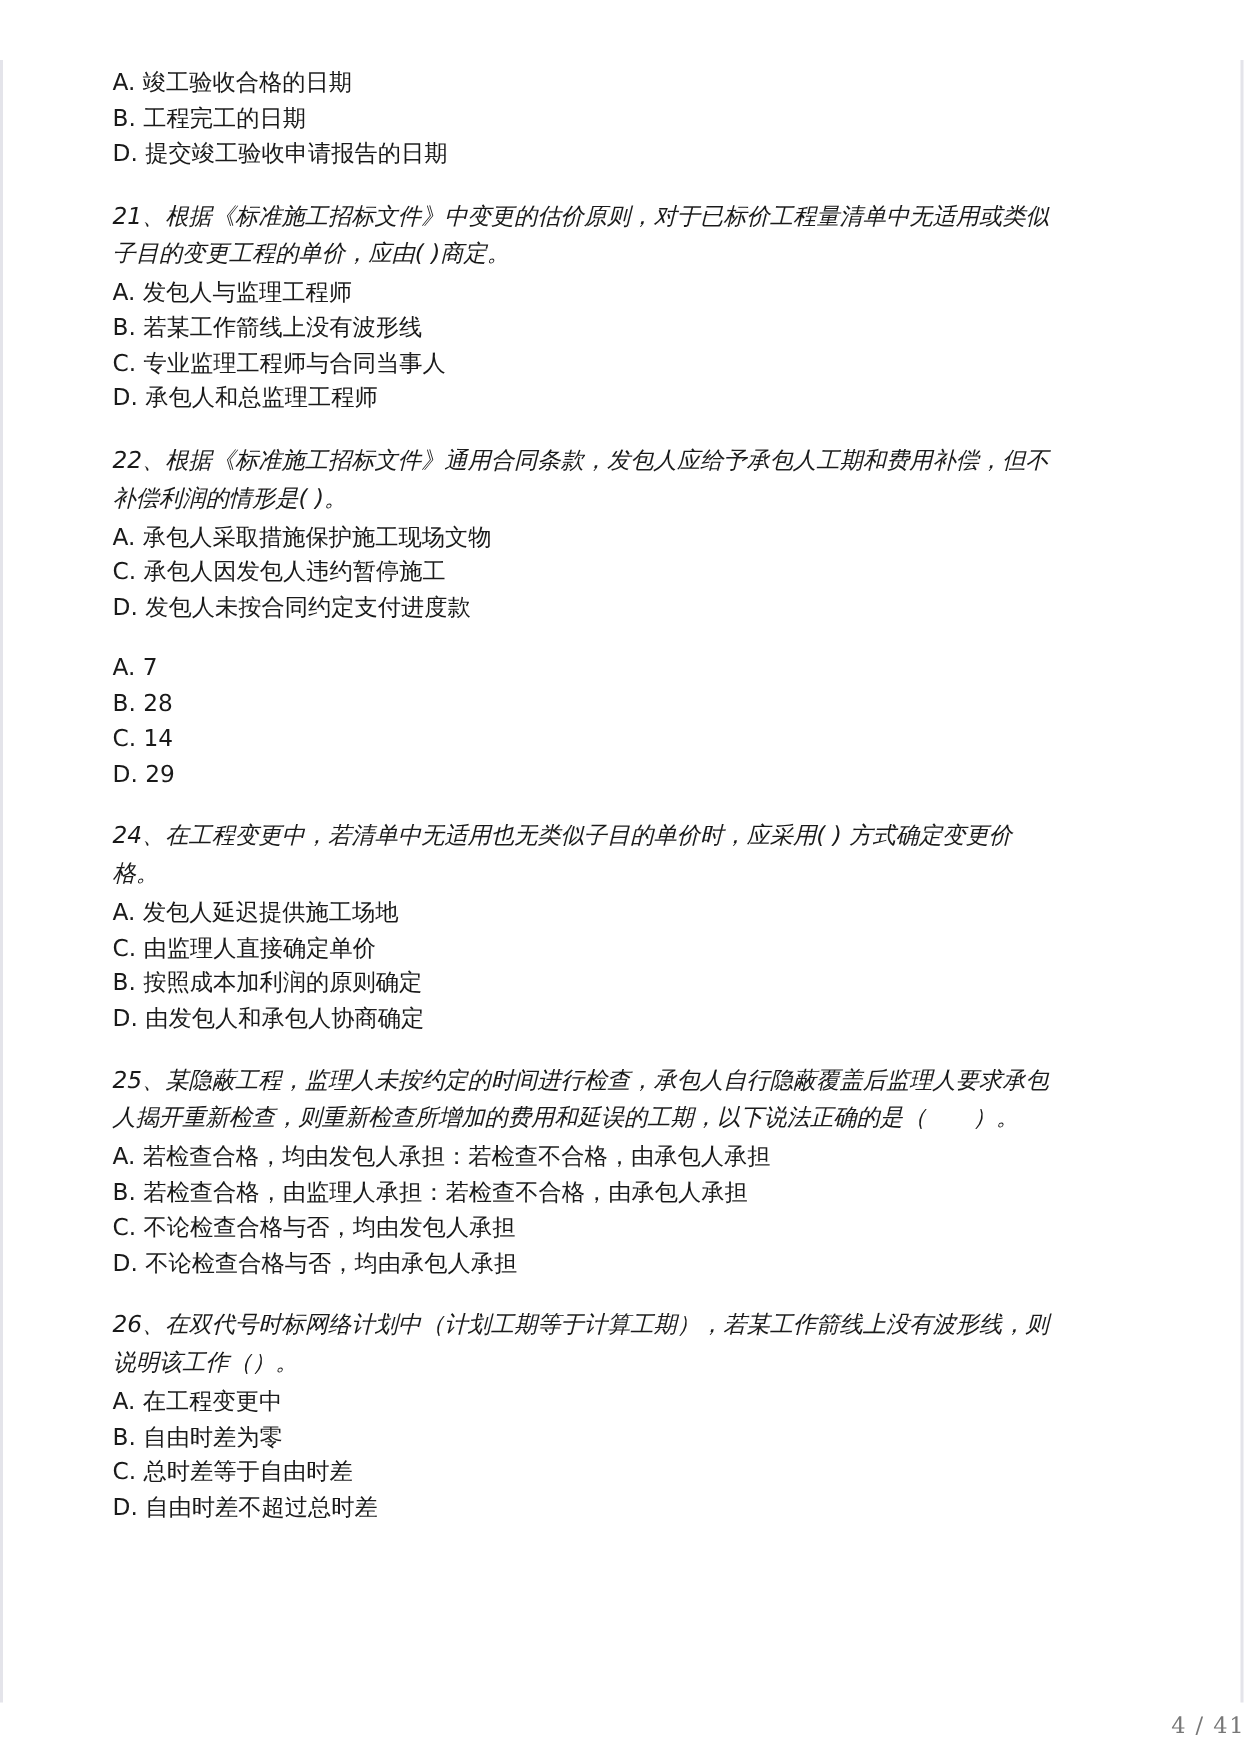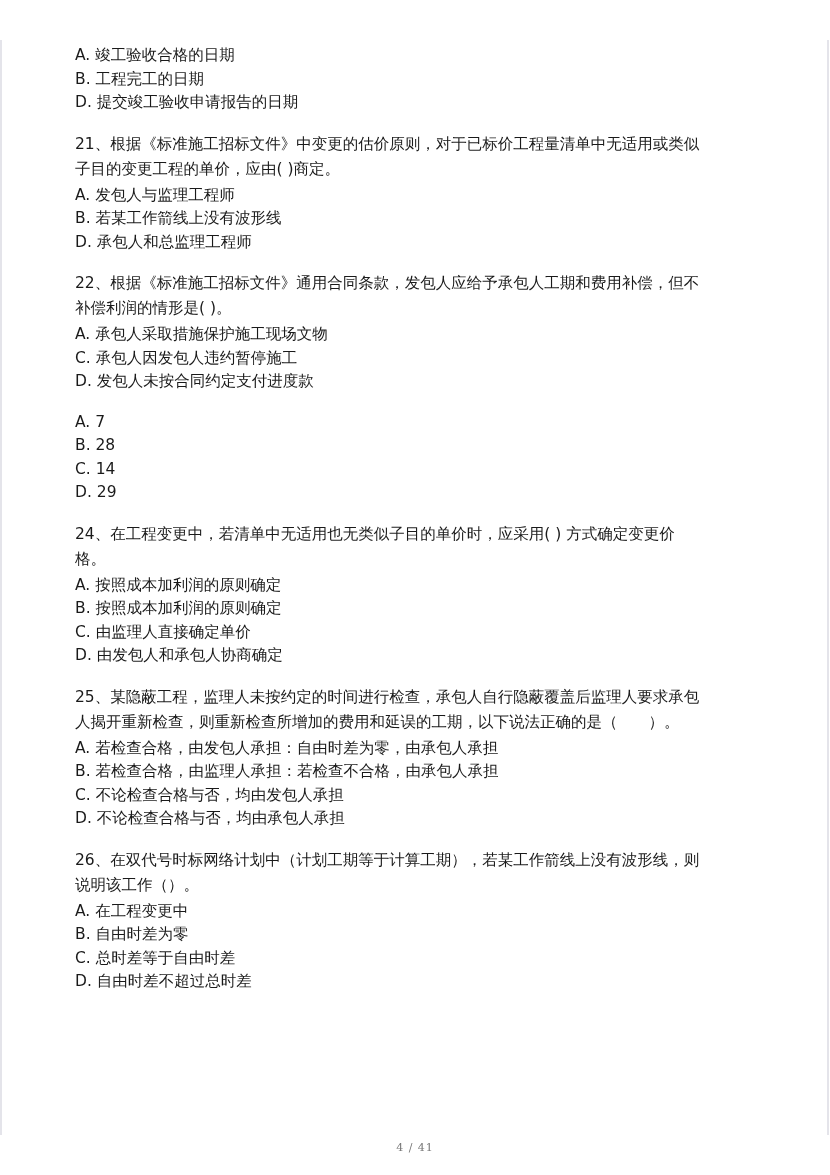--- a/index.html
+++ b/index.html
@@ -42,34 +42,35 @@
       margin-bottom: 17px;
     }
     .stem {
       font-size: 15.5px;
       line-height: 25px;
       margin-bottom: 2px;
       white-space: nowrap;
     }
     .stem-line {
       display: block;
+      font-style: italic;
     }
     .option {
       font-size: 15.5px;
       line-height: 23.5px;
       white-space: nowrap;
     }
     .footer {
       position: absolute;
       top: 1141px;
       left: 0;
       width: 830px;
-      text-align: center;
+      text-align: right;
       font-family: "DejaVu Serif", "Liberation Serif", serif;
-      font-size: 11px;
+      font-size: 15px;
       color: #777777;
       letter-spacing: 1px;
     }
   </style>
 </head>
 <body>
 
 <div class="page-border-left"></div>
 <div class="page-border-right"></div>
 
@@ -81,20 +82,21 @@
     <div class="option">D. 提交竣工验收申请报告的日期</div>
   </div>
 
   <div class="block">
     <div class="stem">
       <span class="stem-line">21、根据《标准施工招标文件》中变更的估价原则，对于已标价工程量清单中无适用或类似</span>
       <span class="stem-line">子目的变更工程的单价，应由( )商定。</span>
     </div>
     <div class="option">A. 发包人与监理工程师</div>
     <div class="option">B. 若某工作箭线上没有波形线</div>
+    <div class="option">C. 专业监理工程师与合同当事人</div>
     <div class="option">D. 承包人和总监理工程师</div>
   </div>
 
   <div class="block">
     <div class="stem">
       <span class="stem-line">22、根据《标准施工招标文件》通用合同条款，发包人应给予承包人工期和费用补偿，但不</span>
       <span class="stem-line">补偿利润的情形是( )。</span>
     </div>
     <div class="option">A. 承包人采取措施保护施工现场文物</div>
     <div class="option">C. 承包人因发包人违约暂停施工</div>
@@ -106,32 +108,32 @@
     <div class="option">B. 28</div>
     <div class="option">C. 14</div>
     <div class="option">D. 29</div>
   </div>
 
   <div class="block">
     <div class="stem">
       <span class="stem-line">24、在工程变更中，若清单中无适用也无类似子目的单价时，应采用( ) 方式确定变更价</span>
       <span class="stem-line">格。</span>
     </div>
-    <div class="option">A. 按照成本加利润的原则确定</div>
+    <div class="option">A. 发包人延迟提供施工场地</div>
+    <div class="option">C. 由监理人直接确定单价</div>
     <div class="option">B. 按照成本加利润的原则确定</div>
-    <div class="option">C. 由监理人直接确定单价</div>
     <div class="option">D. 由发包人和承包人协商确定</div>
   </div>
 
   <div class="block">
     <div class="stem">
       <span class="stem-line">25、某隐蔽工程，监理人未按约定的时间进行检查，承包人自行隐蔽覆盖后监理人要求承包</span>
       <span class="stem-line">人揭开重新检查，则重新检查所增加的费用和延误的工期，以下说法正确的是（　　）。</span>
     </div>
-    <div class="option">A. 若检查合格，由发包人承担：自由时差为零，由承包人承担</div>
+    <div class="option">A. 若检查合格，均由发包人承担：若检查不合格，由承包人承担</div>
     <div class="option">B. 若检查合格，由监理人承担：若检查不合格，由承包人承担</div>
     <div class="option">C. 不论检查合格与否，均由发包人承担</div>
     <div class="option">D. 不论检查合格与否，均由承包人承担</div>
   </div>
 
   <div class="block">
     <div class="stem">
       <span class="stem-line">26、在双代号时标网络计划中（计划工期等于计算工期），若某工作箭线上没有波形线，则</span>
       <span class="stem-line">说明该工作（）。</span>
     </div>

